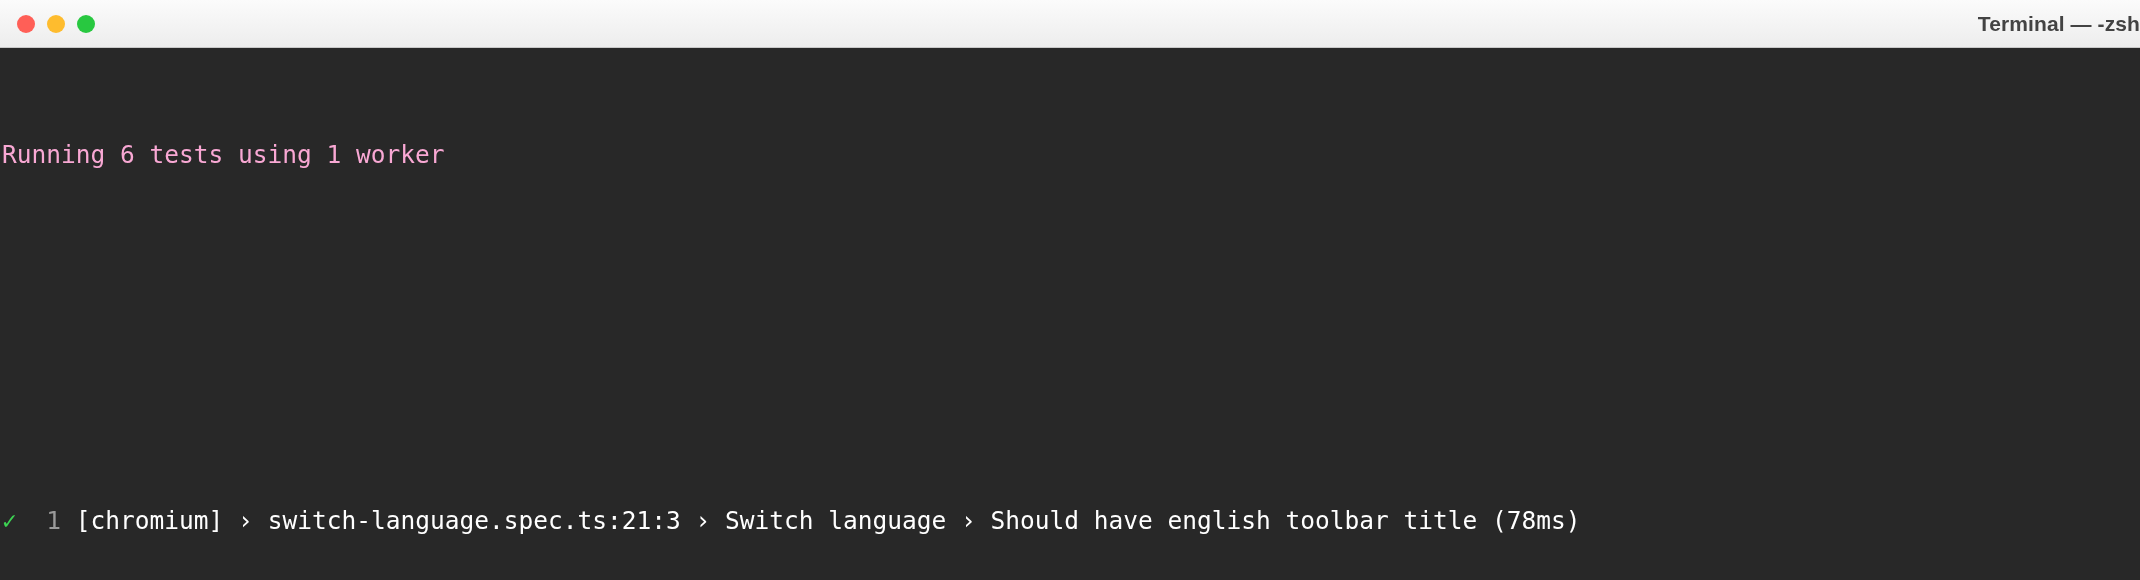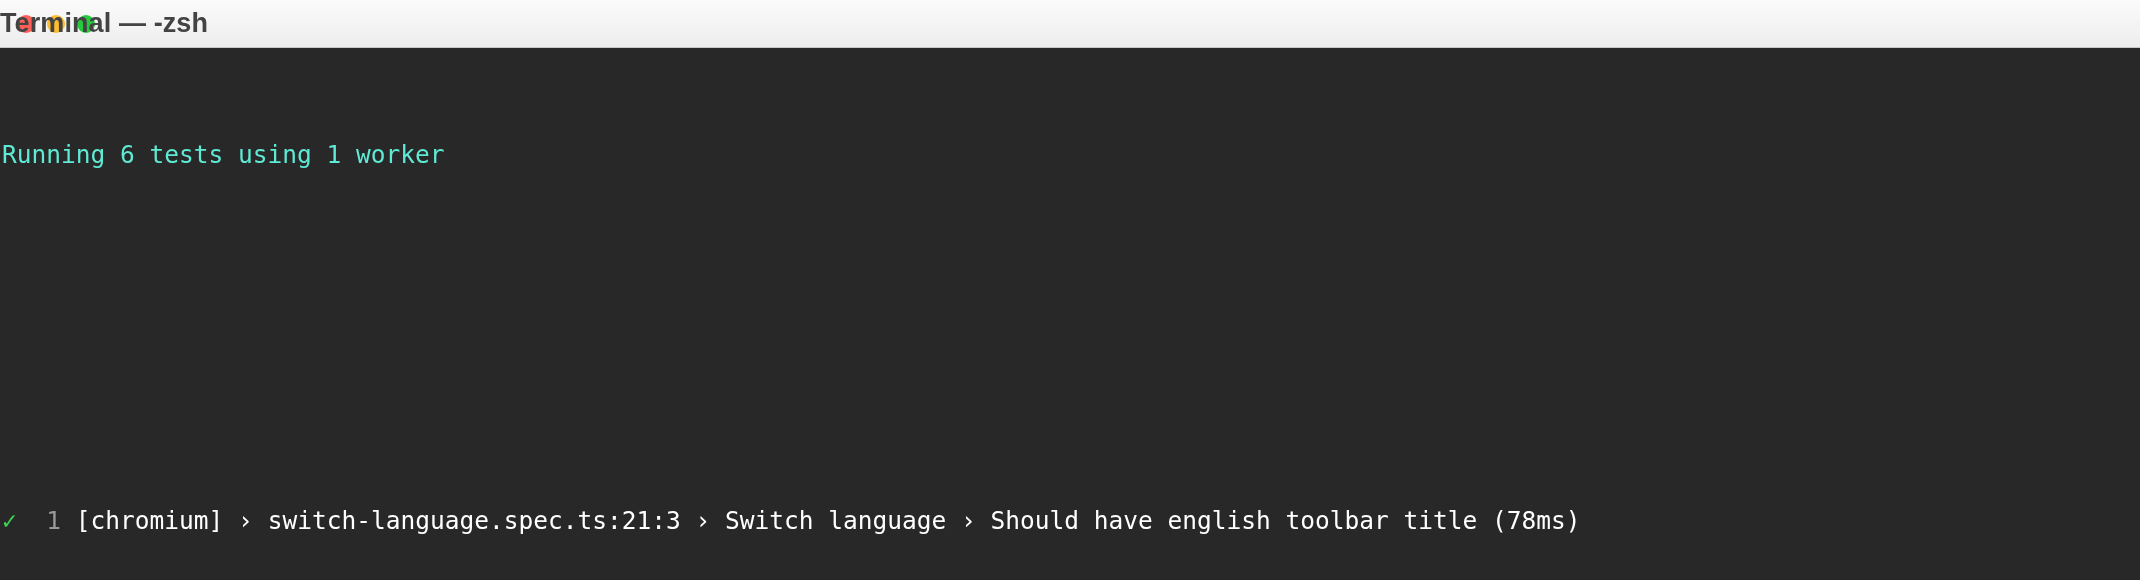--- a/index.html
+++ b/index.html
@@ -45,23 +45,23 @@
     border-radius: 50%;
     display: block;
   }
   .dot.close   { background: #ff5f57; }
   .dot.min     { background: #febc2e; }
   .dot.max     { background: #28c840; }
   .title-text {
     position: absolute;
     left: 0;
     right: 0;
-    text-align: left;
+    text-align: right;
     font-family: "Liberation Sans", sans-serif;
-    font-size: 27px;
+    font-size: 21px;
     font-weight: bold;
     color: #434343;
     letter-spacing: 0.1px;
     pointer-events: none;
   }
   
   .terminal {
     flex: 1 1 auto;
     background: #282828;
     padding: 0;
@@ -72,21 +72,21 @@
     color: #d4d4d4;
     white-space: pre;
     letter-spacing: 0px;
   }
   .tline {
     white-space: pre;
     height: 30.5px;
     padding-left: 2px;
   }
   .tline.blank { color: transparent; }
-  .c-white  { color: #5eead4; }
+  .c-white  { color: #f9a8d4; }
   .c-green  { color: #3dd353; }
   .c-gray   { color: #9a9a9a; }
   .c-dim    { color: #ffffff; }
 </style>
 </head>
 <body>
 
 <div class="window">
 
   <div class="titlebar">

